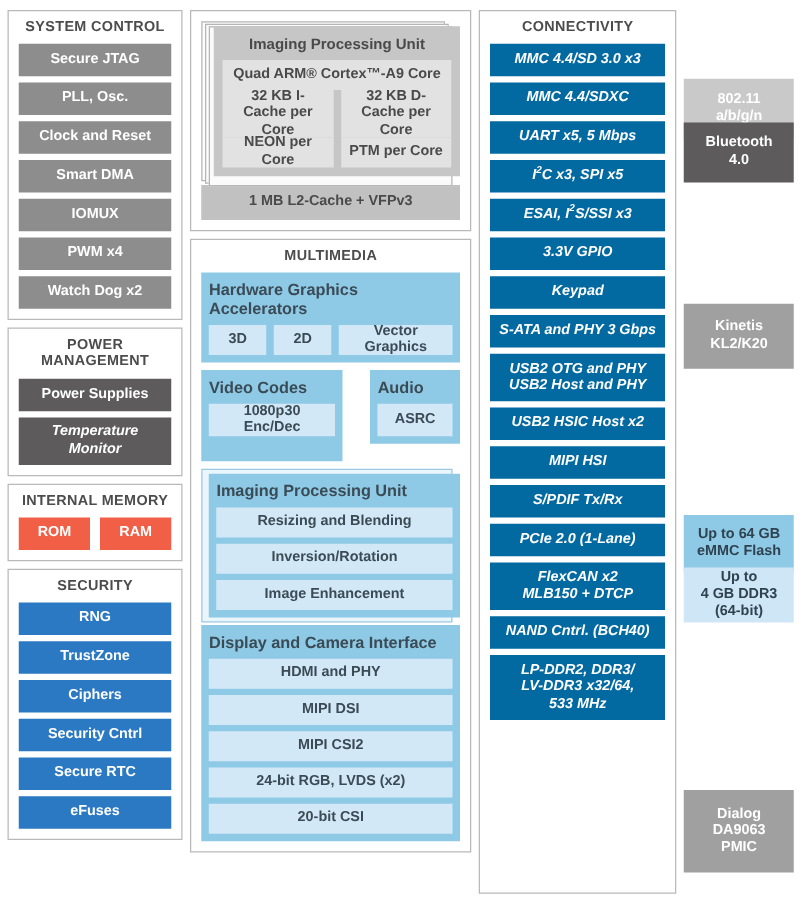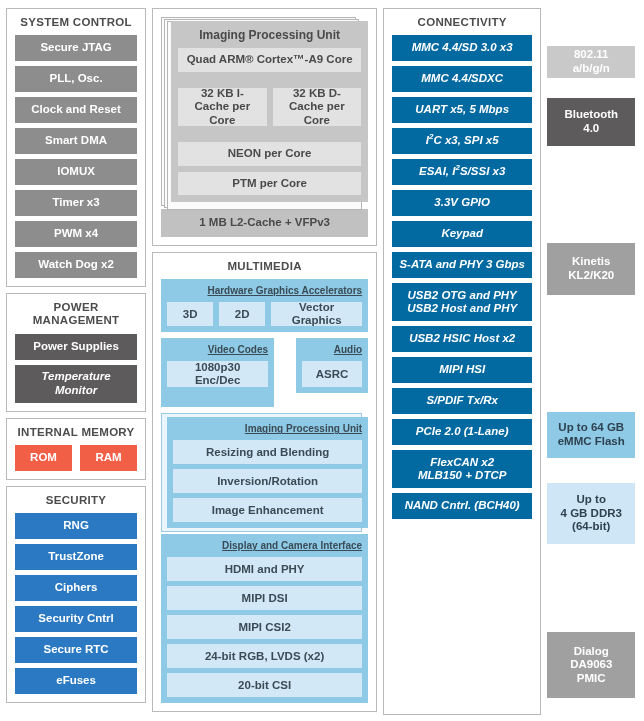--- a/index.html
+++ b/index.html
@@ -80,30 +80,30 @@
   }
   .cpu-block {
     position: relative;
     background: #c6c6c6;
     padding: 7px;
   }
   .cpu-head {
     text-align:center; font-size:12px; font-weight:bold;
     color:#4a4a4a; margin-bottom: 6px;
   }
-  .cpu-row { display:flex; gap:6px; margin-bottom:16px; }
-  .cpu-row:last-child { margin-bottom: 0; flex-direction: column; }
+  .cpu-row { display:flex; gap:6px; margin-bottom:0; }
+  .cpu-row:last-child { margin-bottom: 0; }
   .cpu-row .blk { flex:1; }
   .cpu-inner.tall { height:38px; }
   .cpu-inner.short { height:24px; }
   .l2 { width:100%; height:28px; margin-top:7px; background:#c1c1c1; color:#4a4a4a;}
 
   .mm-group { background:#8ecae6; padding:6px; margin-bottom:6px; }
   .mm-group:last-child { margin-bottom:0; }
-  .mm-head { text-align:right; font-size:10px; font-weight:bold; color:#3a4b55; margin-bottom:6px;text-decoration:underline;}
+  .mm-head { text-align:left; font-size:13px; font-weight:bold; color:#3a4b55; margin-bottom:6px;}
   .mm-row { display:flex; gap:6px; }
   .mm-row .blk { height:24px; }
   .mm-stack { position:relative; padding: 4px 0 0 6px; }
 
   .mm-list .blk { width:100%; height:24px; margin-bottom:5px; }
   .mm-list .blk:last-child { margin-bottom:0; }
 
   
   .col-conn { width: 160px; }
   .col-conn .blk { width:100%; margin-bottom:5px; }
@@ -125,21 +125,20 @@
 
   <div class="col-left">
 
     <div class="panel">
       <div class="panel-title">SYSTEM CONTROL</div>
       <div class="blk gray">Secure JTAG</div>
       <div class="blk gray">PLL, Osc.</div>
       <div class="blk gray">Clock and Reset</div>
       <div class="blk gray">Smart DMA</div>
       <div class="blk gray">IOMUX</div>
-      <div class="blk gray">Timer x3</div>
       <div class="blk gray">PWM x4</div>
       <div class="blk gray">Watch Dog x2</div>
     </div>
 
     <div class="panel">
       <div class="panel-title">POWER MANAGEMENT</div>
       <div class="blk darkgray">Power Supplies</div>
       <div class="blk darkgray two-line">Temperature Monitor</div>
     </div>
 
@@ -271,36 +270,39 @@
       </div>
     <div class="blk green h1l">
         <span>PCIe 2.0 (1-Lane)</span>
       </div>
     <div class="blk green h2l">
         <span>FlexCAN x2<br>MLB150 + DTCP</span>
       </div>
     <div class="blk green h1l">
         <span>NAND Cntrl. (BCH40)</span>
       </div>
+    <div class="blk green h3l">
+        <span>LP-DDR2, DDR3/<br>LV-DDR3 x32/64,<br>533 MHz</span>
+      </div>
   </div>
 
   <div class="col-ext">
-    <div class="blk lightgray" style="top:38px;height:32px;">
+    <div class="blk lightgray" style="top:55px;height:48px;">
         <span>802.11<br>a/b/g/n</span>
       </div>
     <div class="blk darkgray" style="top:90px;height:48px;">
         <span>Bluetooth<br>4.0</span>
       </div>
     <div class="blk midgray" style="top:235px;height:52px;">
         <span>Kinetis<br>KL2/K20</span>
       </div>
     <div class="blk ext-emmc" style="top:404px;height:46px;">
         <span>Up to 64 GB<br>eMMC Flash</span>
       </div>
-    <div class="blk ext-ddr" style="top:475px;height:61px;">
+    <div class="blk ext-ddr" style="top:446px;height:44px;">
         <span>Up to<br>4 GB DDR3<br>(64-bit)</span>
       </div>
     <div class="blk midgray" style="top:624px;height:66px;">
         <span>Dialog<br>DA9063<br>PMIC</span>
       </div>
   </div>
 
 </div>
 
 </body></html>

